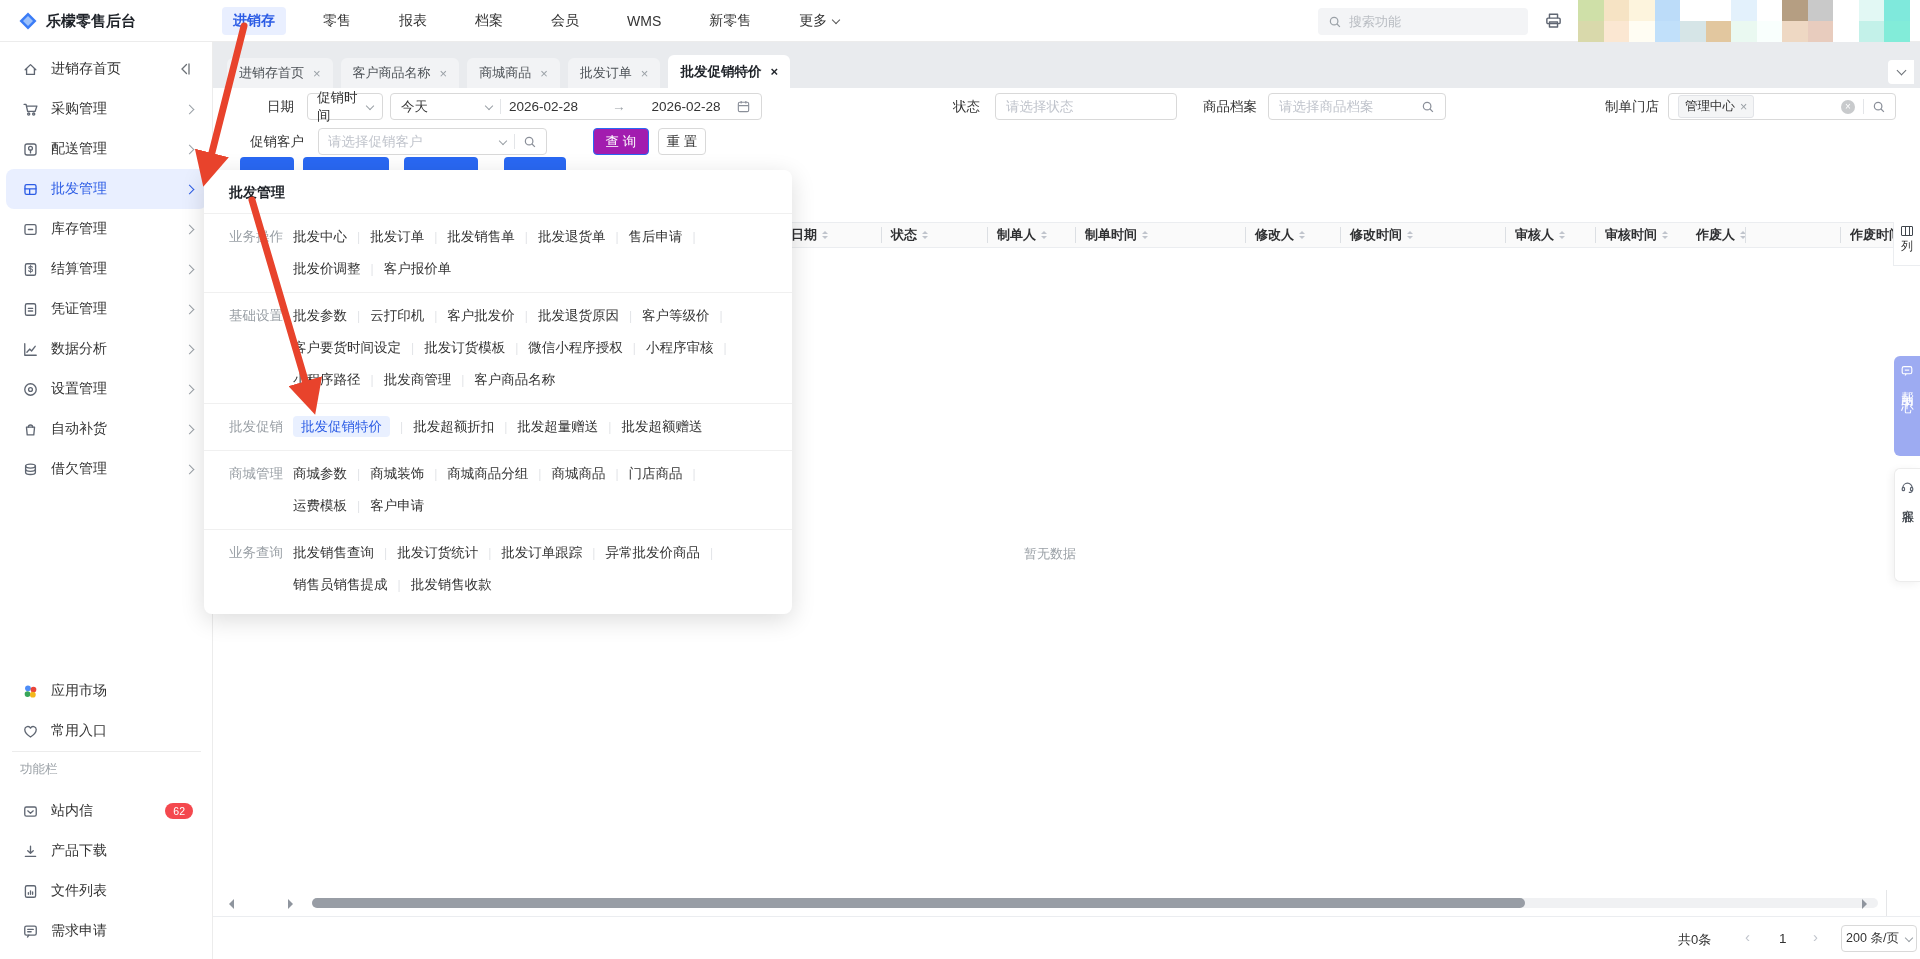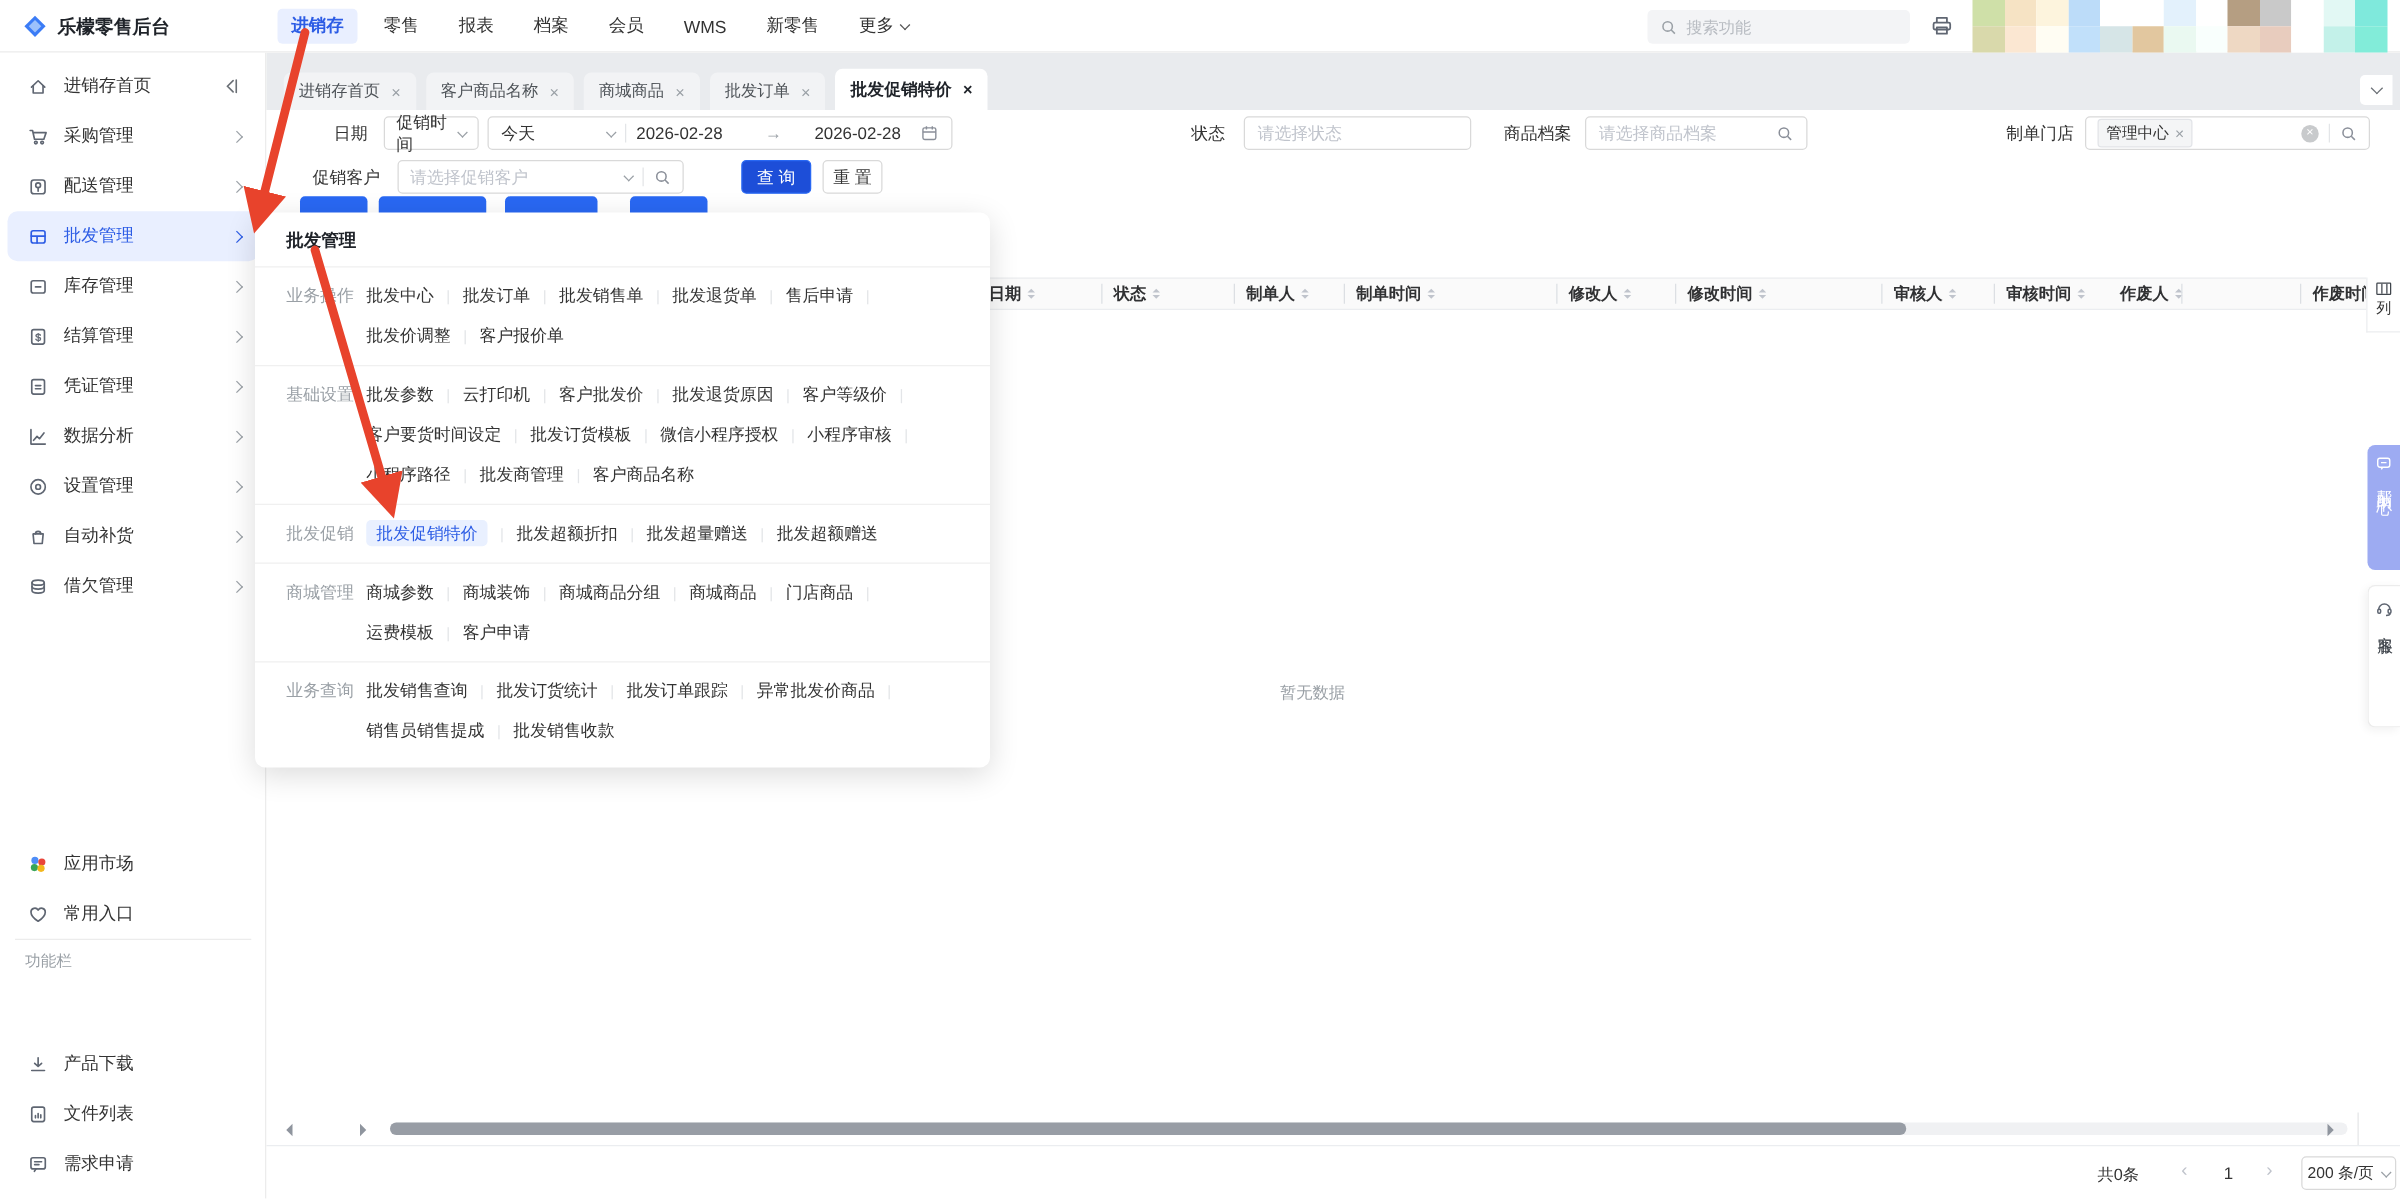--- a/index.html
+++ b/index.html
@@ -5,21 +5,21 @@
   * { margin:0; padding:0; box-sizing:border-box; }
   html,body { background:#fff; }
   body { font-family:"Liberation Sans","DejaVu Sans",sans-serif; }
   #screen { position:relative; width:1920px; height:959px; background:#fff; overflow:hidden; }
 
   
   .navbar { position:absolute; left:0; top:0; width:1920px; height:42px; background:#fff;
             border-bottom:1px solid #ececec; z-index:20; }
   .logo { position:absolute; left:18px; top:0; height:42px; display:flex; align-items:center; gap:8px; }
   .logo-text { font-size:15px; font-weight:700; color:#1f2329; }
-  .nav-menu { position:absolute; left:222px; top:0; height:42px; display:flex; align-items:center; gap:10px; }
+  .nav-menu { position:absolute; left:222px; top:0; height:42px; display:flex; align-items:center; gap:26px; }
   .nav-item { padding:5px 11px; border-radius:4px; font-size:14px; color:#333; cursor:pointer; white-space:nowrap;
               display:flex; align-items:center; }
   .nav-item.active { background:#e9efff; color:#2c5ce5; font-weight:700; }
   .nav-caret { display:inline-block; width:6px; height:6px; border-right:1.4px solid #555; border-bottom:1.4px solid #555;
                transform:rotate(45deg); margin-left:6px; margin-top:-3px; }
   .nav-search { position:absolute; left:1318px; top:8px; width:210px; height:27px; background:#f3f4f6;
                 border-radius:4px; display:flex; align-items:center; padding:0 10px; gap:7px; }
   .nav-search input { flex:1; border:none; outline:none; background:transparent; font-size:13px; color:#333;
                       font-family:inherit; }
   .nav-search input::placeholder { color:#b8bcc2; }
@@ -68,21 +68,21 @@
                 transform:rotate(45deg); margin-top:-2px; flex:none; }
   .vdiv { width:1px; height:15px; background:#e3e5e8; margin:0 8px; flex:none; }
   .q-ic { color:#8a8f99; flex:none; }
   .tagchip { background:#f4f5f6; border:1px solid #e2e4e8; border-radius:3px; font-size:12.5px; color:#333;
              padding:2px 6px; display:flex; align-items:center; gap:5px; white-space:nowrap; }
   .tagchip .x { color:#9aa0a6; }
   .clear-ic { width:14px; height:14px; border-radius:50%; background:#c8cacc; color:#fff; font-size:10px;
               display:flex; align-items:center; justify-content:center; flex:none; }
   .btn { position:absolute; height:27px; border-radius:4px; font-size:13.5px; display:flex; align-items:center;
          justify-content:center; cursor:pointer; z-index:6; white-space:nowrap; }
-  .btn.primary { background:#1d4ed8; color:#fff; border:1px solid #2968f3; }
+  .btn.primary { background:#a21caf; color:#fff; border:1px solid #2968f3; }
   .btn.plain { background:#fff; color:#333; border:1px solid #d9d9d9; }
   .stub-btn { position:absolute; top:157px; height:14px; background:#2968f3; border-radius:4px 4px 0 0; z-index:6; }
 
   
   .panel { position:absolute; left:204px; top:170px; width:588px; background:#fff; border-radius:8px;
            box-shadow:0 6px 24px rgba(0,0,0,.14); z-index:40; padding-bottom:6px; }
   .panel-title { height:44px; line-height:44px; padding-left:25px; font-size:14px; font-weight:700; color:#1f2329;
                  border-bottom:1px solid #f0f0f0; }
   .pgroup { display:flex; padding:7px 0; border-bottom:1px solid #f0f0f0; margin:0 0; }
   .pgroup:last-child { border-bottom:none; }
@@ -342,20 +342,30 @@
       <div class="side-item" style="top: 669px;">
         <span class="s-icon">
           <svg class="ic " width="17" height="17" viewBox="0 0 16 16" fill="none" stroke="currentColor" stroke-width="1.25" stroke-linecap="round" stroke-linejoin="round">
             <path d="M8 13.2S2.6 9.8 2.6 6.2a2.9 2.9 0 0 1 5.4-1.4A2.9 2.9 0 0 1 13.4 6.2c0 3.6-5.4 7-5.4 7z"></path>
           </svg>
         </span>
         <span class="s-label">常用入口</span>
       </div>
       <div class="side-divider" style="top:709px;"></div>
       <div class="side-section" style="top:719px;">功能栏</div>
+      <div class="side-item" style="top: 749px;">
+        <span class="s-icon">
+          <svg class="ic " width="17" height="17" viewBox="0 0 16 16" fill="none" stroke="currentColor" stroke-width="1.25" stroke-linecap="round" stroke-linejoin="round">
+            <rect x="2.6" y="3.8" width="10.8" height="8.6" rx="1.5"></rect>
+            <path d="M5.4 7.4l2.6 2.2 2.6-2.2"></path>
+          </svg>
+        </span>
+        <span class="s-label">站内信</span>
+        <span class="badge">62</span>
+      </div>
       <div class="side-item" style="top: 789px;">
         <span class="s-icon">
           <svg class="ic " width="17" height="17" viewBox="0 0 16 16" fill="none" stroke="currentColor" stroke-width="1.25" stroke-linecap="round" stroke-linejoin="round">
             <path d="M8 3v6.4M5.4 7.2 8 9.6l2.6-2.4M3.2 12.6h9.6"></path>
           </svg>
         </span>
         <span class="s-label">产品下载</span>
       </div>
       <div class="side-item" style="top: 829px;">
         <span class="s-icon">

